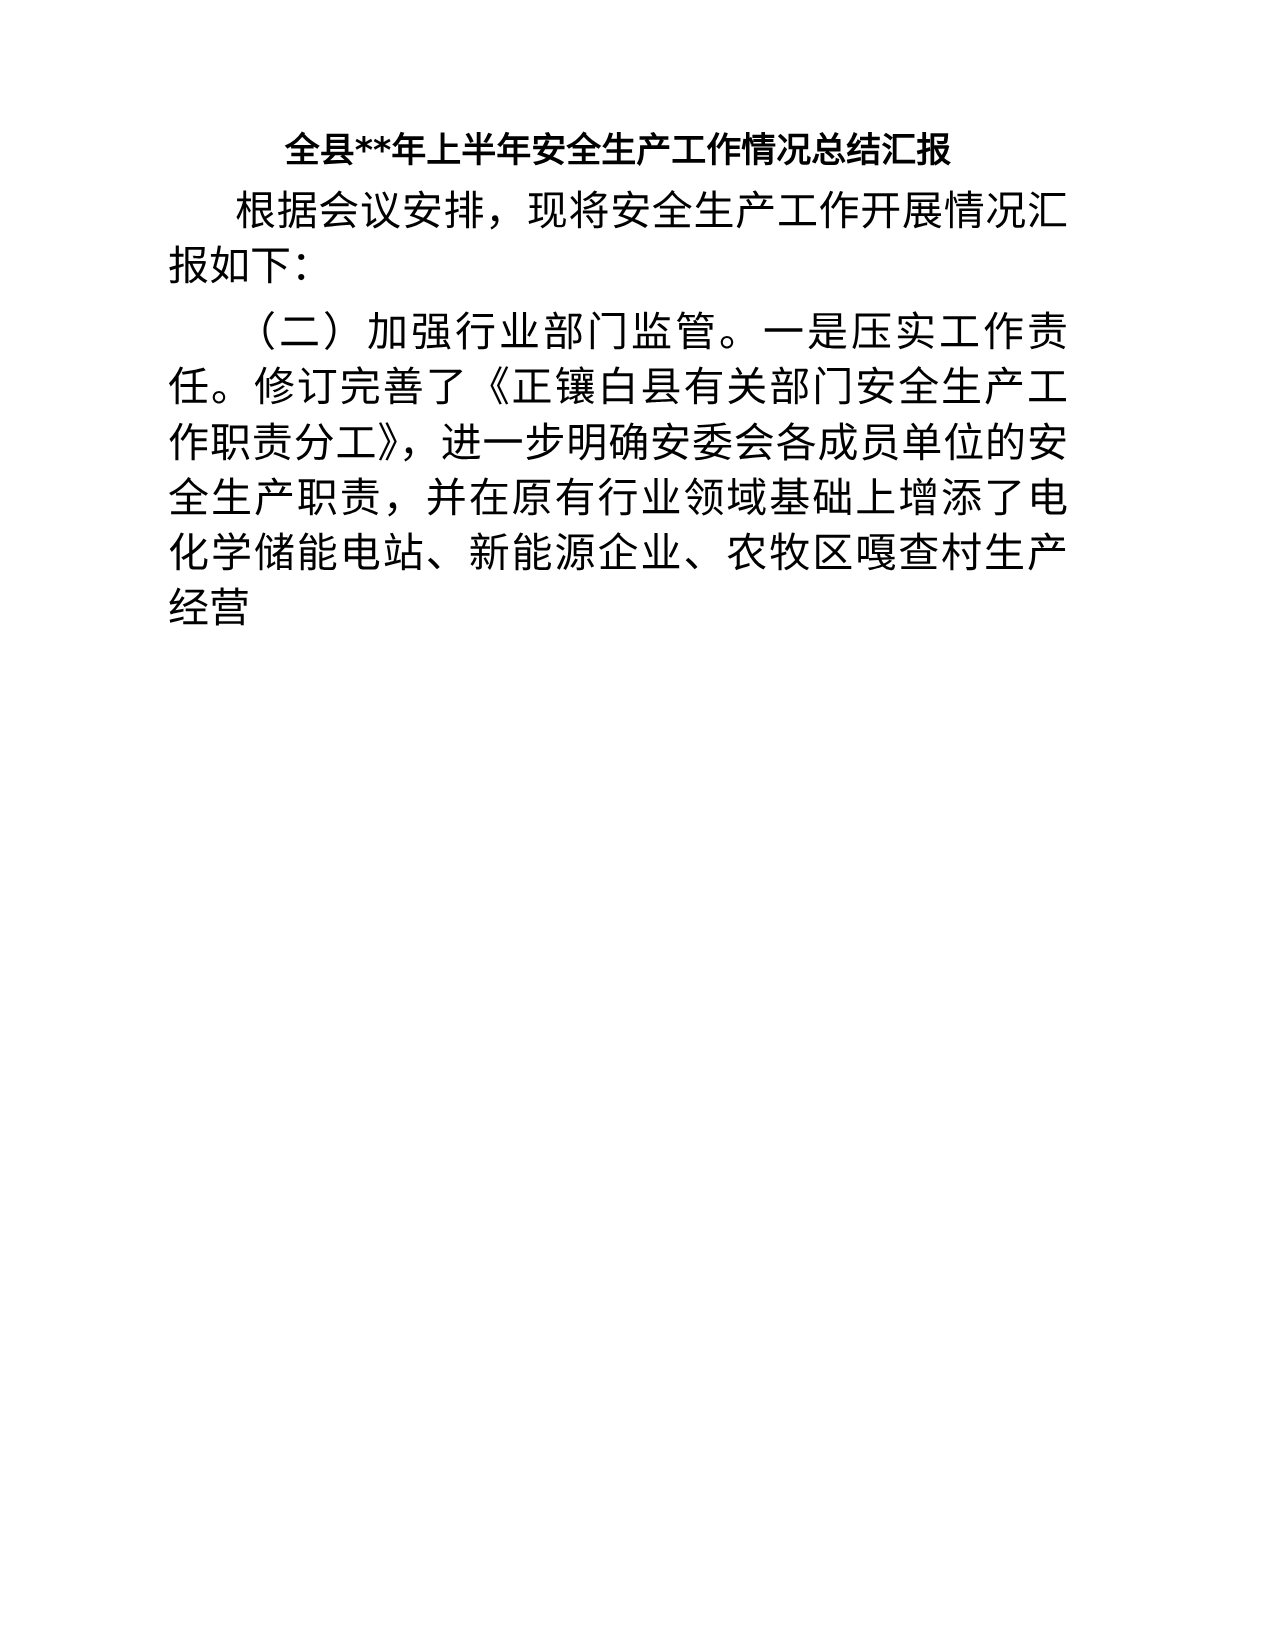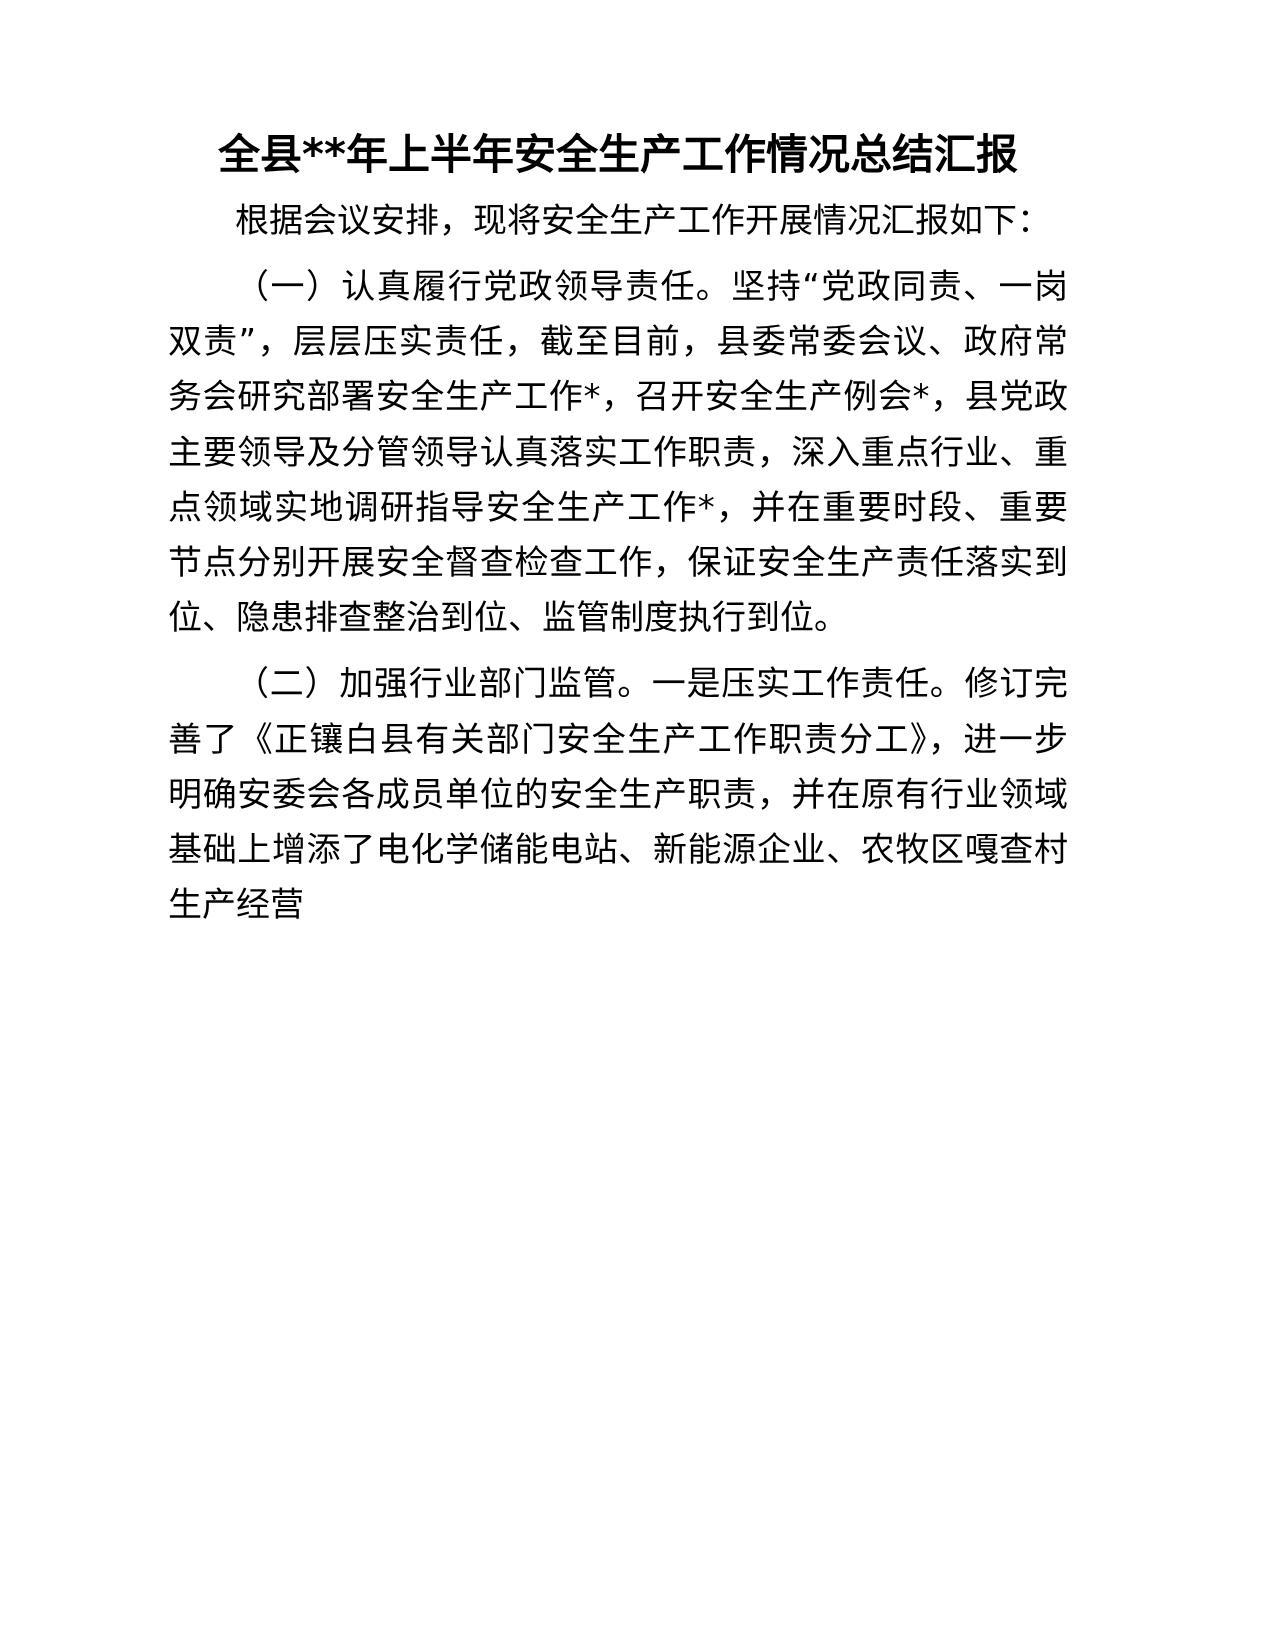--- a/index.html
+++ b/index.html
@@ -19,31 +19,31 @@
     overflow: hidden;
     box-sizing: border-box;
   }
   .content {
     position: absolute;
     left: 168px;
     top: 128px;
     width: 900px;
   }
   .doc-title {
-    font-size: 42px;
+    font-size: 35px;
     font-weight: bold;
     line-height: 1.28;
     color: #000000;
     text-align: center;
     letter-spacing: 0px;
     margin: 0 0 10px 0;
     white-space: nowrap;
   }
   .para {
-    font-size: 34px;
+    font-size: 41px;
     line-height: 55.2px;
     color: #000000;
     margin: 0;
     text-align: justify;
     text-justify: inter-ideograph;
     letter-spacing: 0px;
     word-break: break-all;
   }
   .para.indent {
     text-indent: 67px;
@@ -60,18 +60,17 @@
 
 <div class="page">
   <div class="content">
 
     <h1 class="doc-title">全县**年上半年安全生产工作情况总结汇报</h1>
 
     <p class="para indent spaced">根据会议安排，现将安全生产工作开展情况汇报如下：</p>
 
 
 
-    <p class="para indent spaced">（一）认真履行党政领导责任。坚持“党政同责、一岗双责”，层层压实责任，截至目前，县委常委会议、政府常务会研究部署安全生产工作*，召开安全生产例会*，县党政主要领导及分管领导认真落实工作职责，深入重点行业、重点领域实地调研指导安全生产工作*，并在重要时段、重要节点分别开展安全督查检查工作，保证安全生产责任落实到位、隐患排查整治到位、监管制度执行到位。</p>
 
     <p class="para indent spaced">（二）加强行业部门监管。一是压实工作责任。修订完善了《正镶白县有关部门安全生产工作职责分工》，进一步明确安委会各成员单位的安全生产职责，并在原有行业领域基础上增添了电化学储能电站、新能源企业、农牧区嘎查村生产经营</p>
 
   </div>
 </div>
 
 </body></html>

